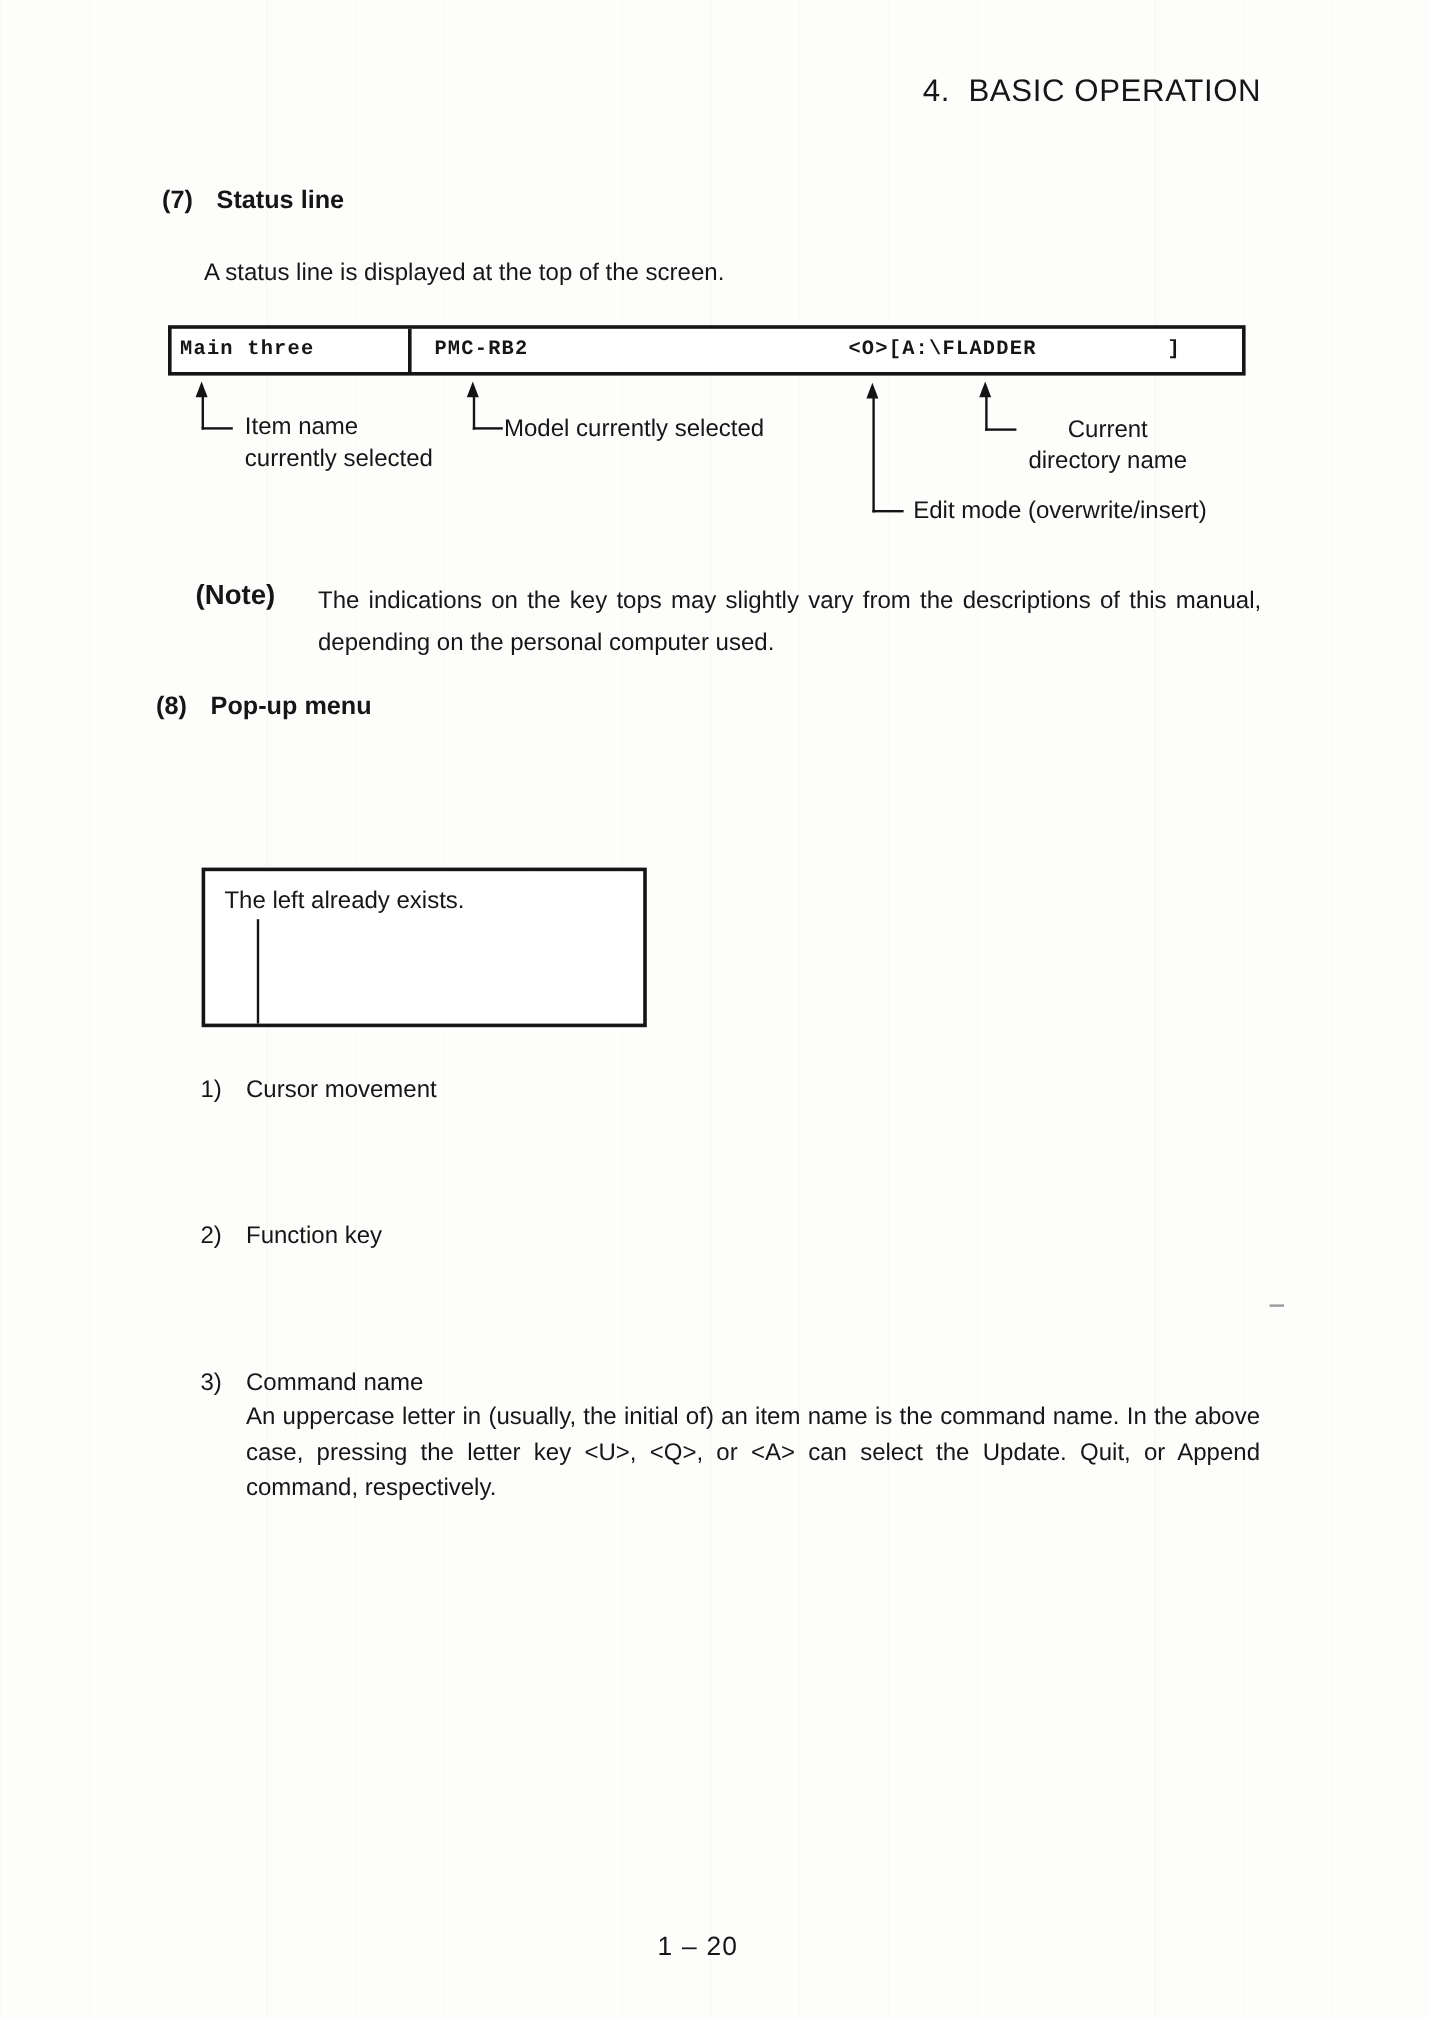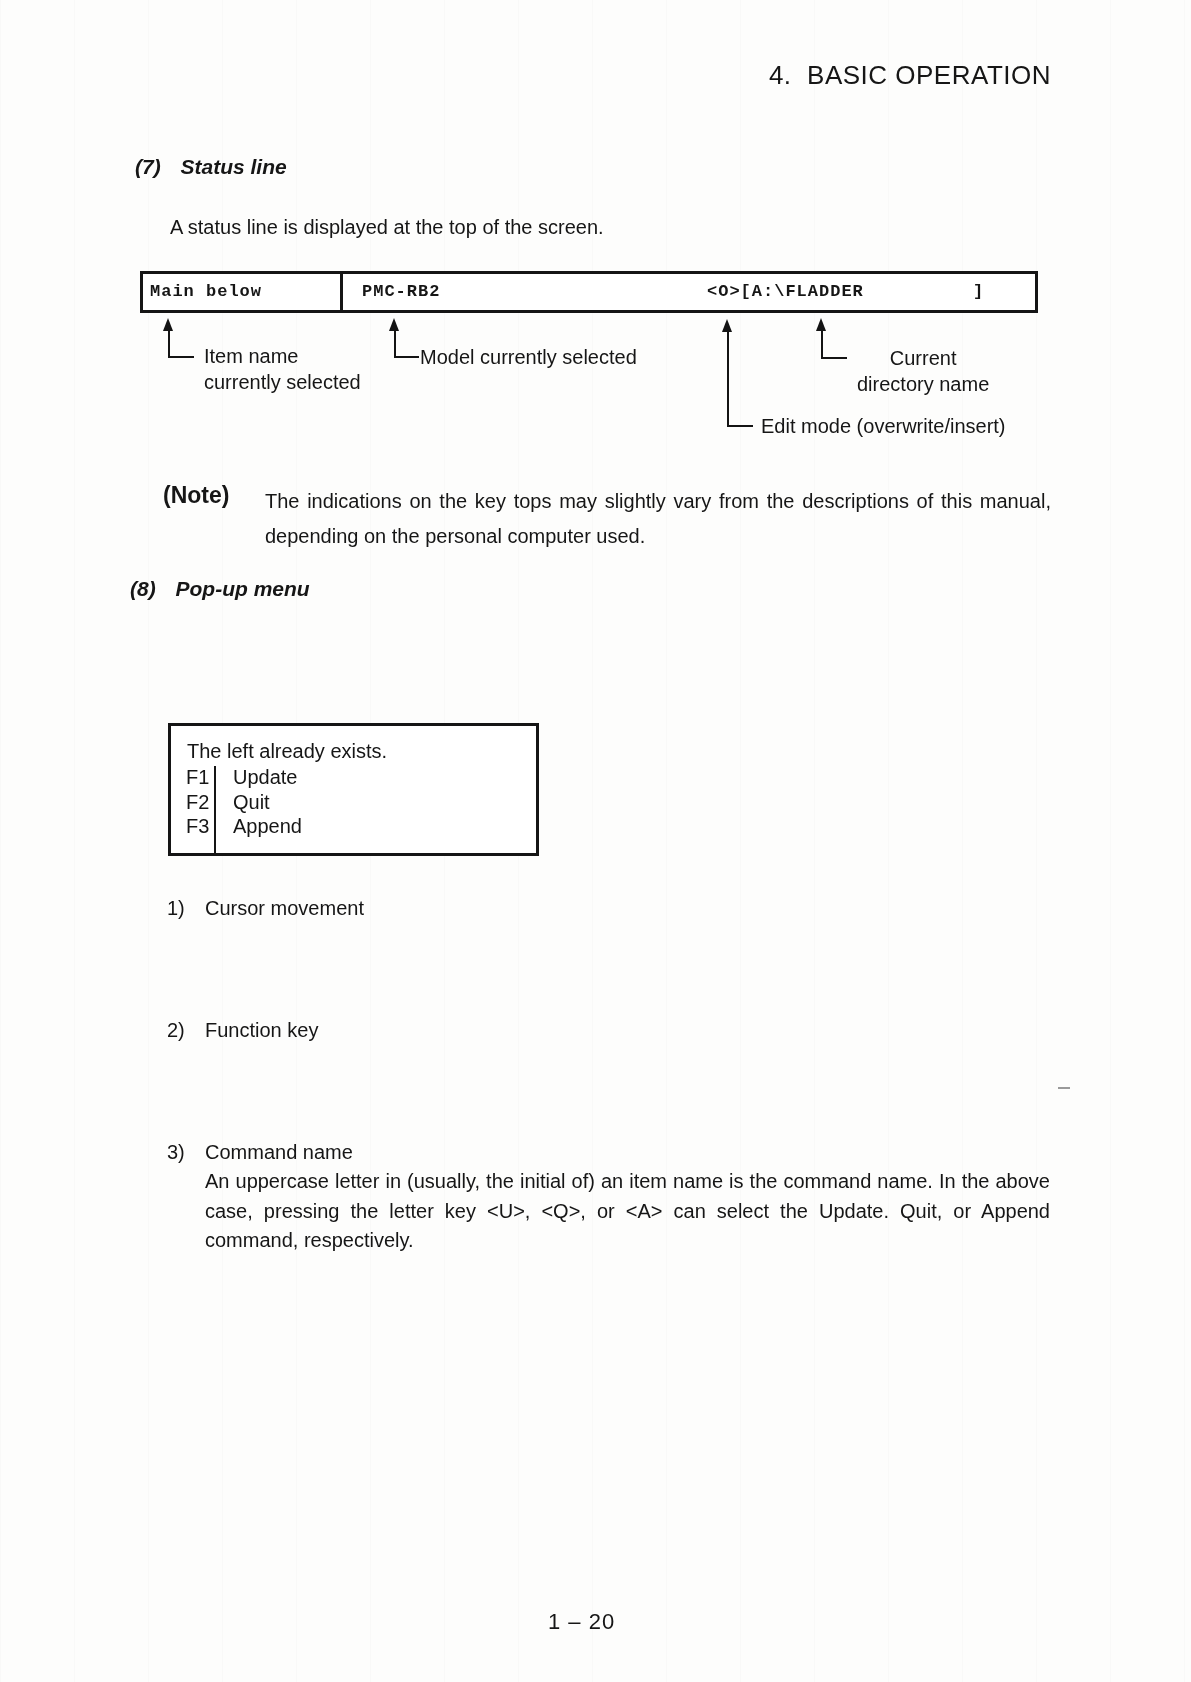--- a/index.html
+++ b/index.html
@@ -17,21 +17,21 @@
       repeating-linear-gradient(90deg, rgba(0,0,0,0.014) 0px, rgba(0,0,0,0.014) 1px, transparent 1px, transparent 74px),
       #fdfdfc;
     overflow:hidden;
   }
   .abs{position:absolute;}
   .page-header{
     top:60px;right:140px;
     font-size:26px;font-weight:500;letter-spacing:0.5px;
     white-space:pre;
   }
-  .sec-heading{font-weight:bold;font-size:21px;white-space:nowrap;font-style:italic;}
+  .sec-heading{font-weight:bold;font-size:21px;white-space:nowrap;}
   .sec-num{display:inline-block;}
   .sec-title{display:inline-block;margin-left:14px;}
   .h7{left:135px;top:155px;}
   .h8{left:130px;top:577px;}
   .body-text{font-size:20px;line-height:29.5px;}
   .intro7{left:170px;top:216px;font-size:20px;white-space:nowrap;}
   .intro8{left:170px;top:636px;width:882px;text-align:justify;}
 
   
   .status-bar{
@@ -92,21 +92,21 @@
   <div class="abs page-header">4.  BASIC OPERATION</div>
 
   <div class="abs sec-heading h7">
     <span class="sec-num">(7)</span>
     <span class="sec-title">Status line</span>
   </div>
 
   <div class="abs intro7">A status line is displayed at the top of the screen.</div>
 
   <div class="abs status-bar">
-    <span class="cell sb-item">Main below</span>
+    <span class="cell sb-item">Main three</span>
     <span class="sb-divider"></span>
     <span class="cell sb-model">PMC-RB2</span>
     <span class="cell sb-path">&lt;O&gt;[A:\FLADDER</span>
     <span class="cell sb-bracket">]</span>
   </div>
 
   <div class="abs arrowhead" style="left:163px;top:318px;"></div>
   <div class="abs vline" style="left:168px;top:330px;height:28px;"></div>
   <div class="abs hline" style="left:168px;top:356px;width:26px;"></div>
   <div class="abs callout-label" style="left:204px;top:344px;">
@@ -137,34 +137,20 @@
 
   <div class="abs sec-heading h8">
     <span class="sec-num">(8)</span>
     <span class="sec-title">Pop-up menu</span>
   </div>
 
 
   <div class="abs popup">
     <div class="popup-message">The left already exists.</div>
     <div class="popup-divider"></div>
-    <div class="popup-rows">
-      <div class="popup-row">
-        <span class="pkey">F1</span>
-        <span class="plabel">Update</span>
-      </div>
-      <div class="popup-row">
-        <span class="pkey">F2</span>
-        <span class="plabel">Quit</span>
-      </div>
-      <div class="popup-row">
-        <span class="pkey">F3</span>
-        <span class="plabel">Append</span>
-      </div>
-    </div>
   </div>
 
   <div class="abs m-num" style="left:167px;top:897px;">1)</div>
   <div class="abs m-title" style="left:205px;top:897px;">Cursor movement</div>
 
   <div class="abs m-num" style="left:167px;top:1019px;">2)</div>
   <div class="abs m-title" style="left:205px;top:1019px;">Function key</div>
 
   <div class="abs m-num" style="left:167px;top:1141px;">3)</div>
   <div class="abs m-title" style="left:205px;top:1141px;">Command name</div>

